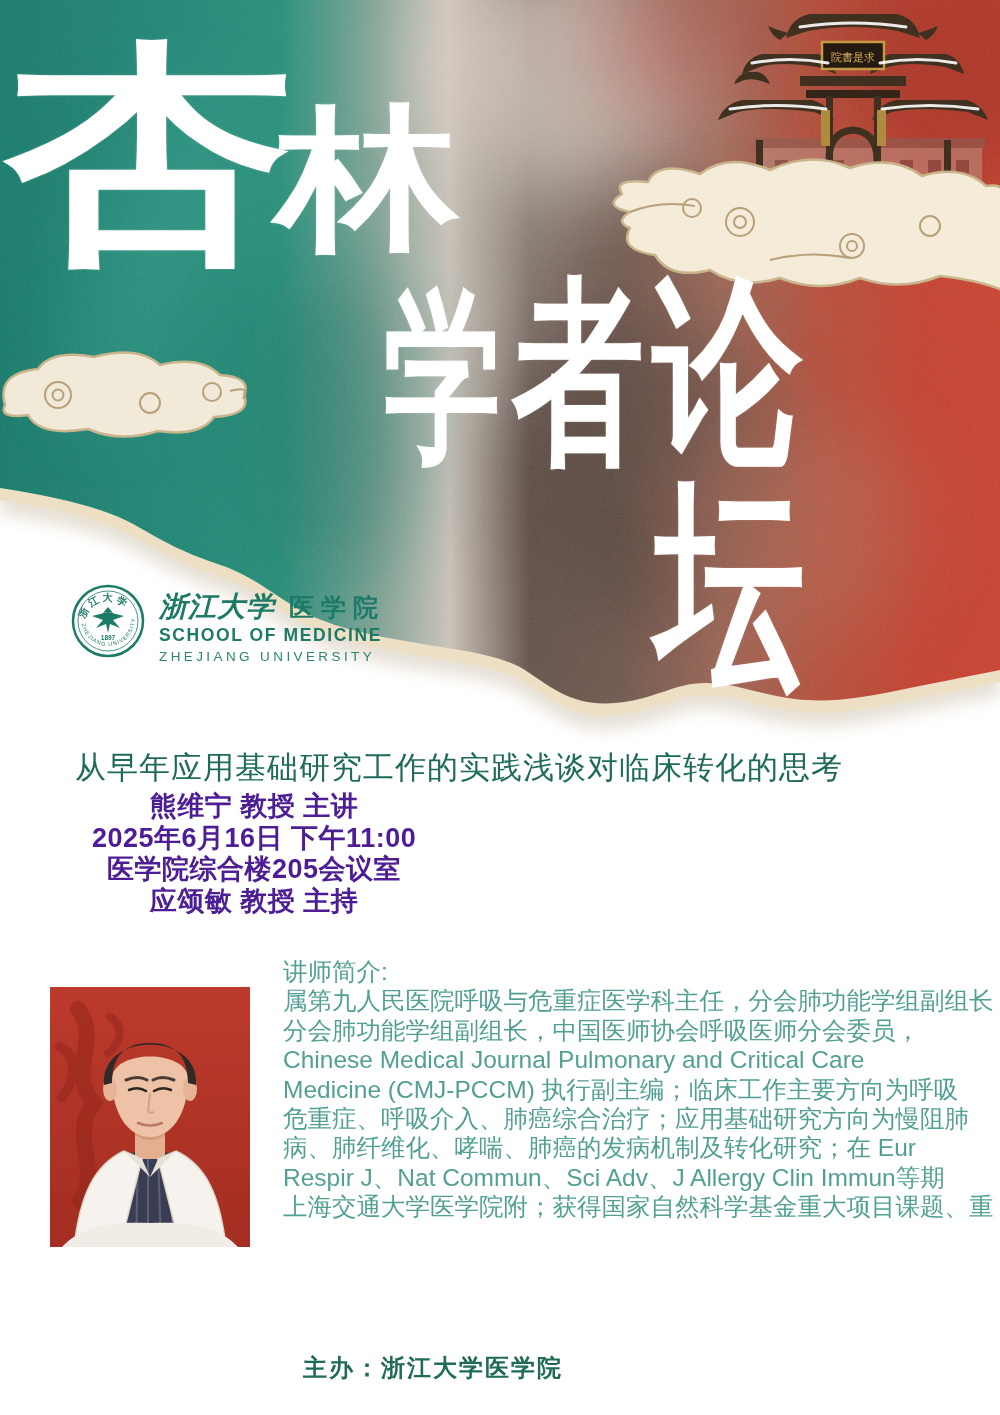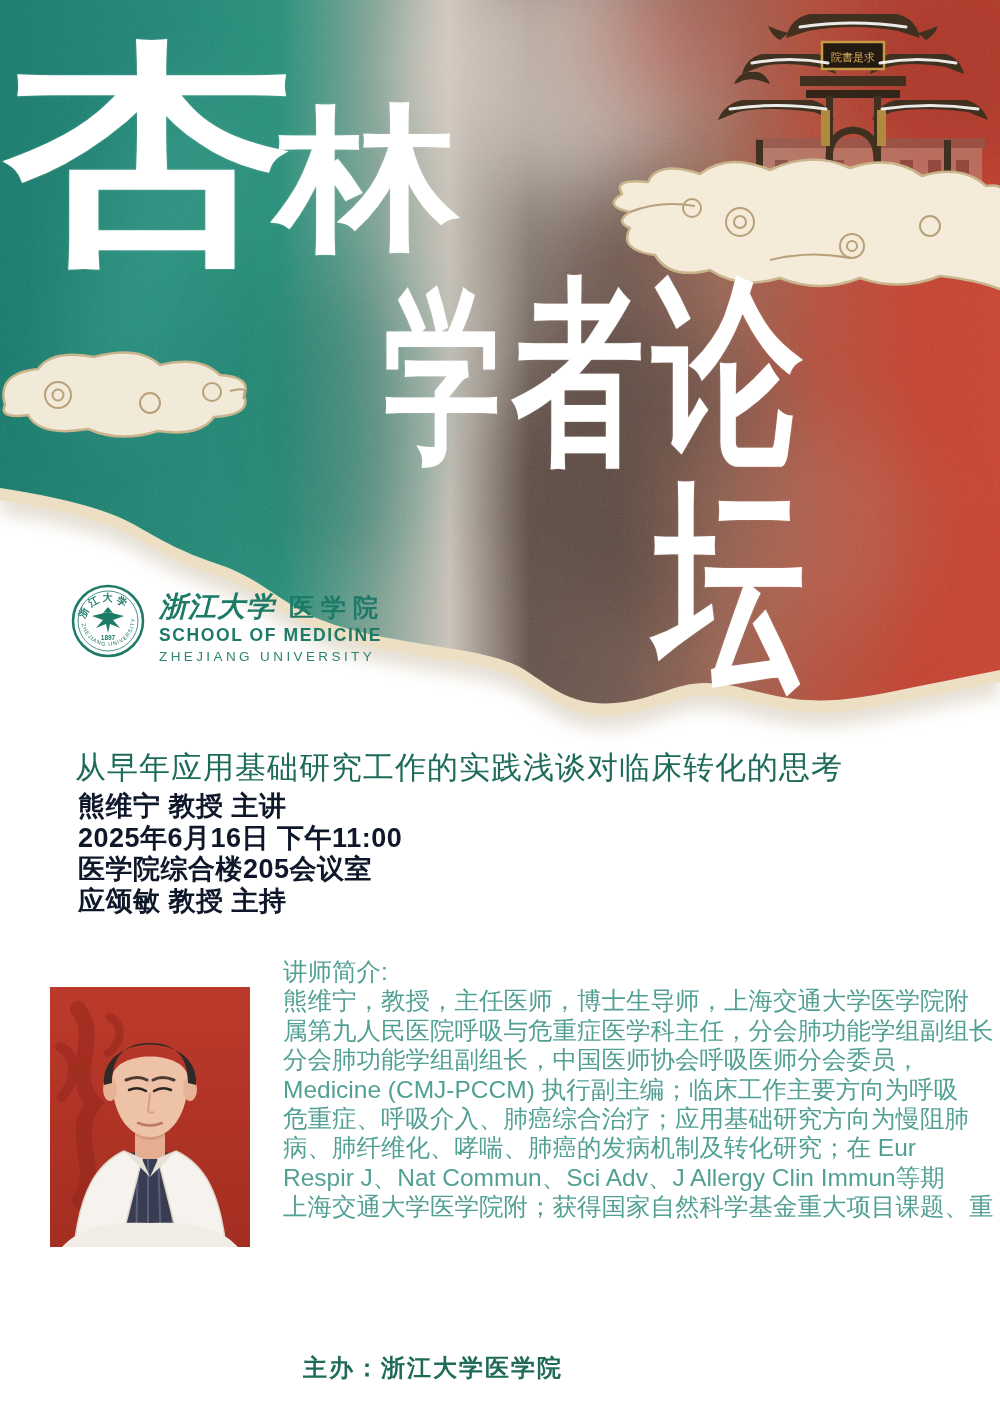--- a/index.html
+++ b/index.html
@@ -33,23 +33,23 @@
   .logo-en1{font-weight:700; font-size:17.5px; letter-spacing:1.6px; margin-top:3px;}
   .logo-en2{font-size:13.5px; letter-spacing:3.4px; margin-top:3px; color:#2c8472;}
 
   
   .lecture-title{
     position:absolute; left:75px; top:726px;
     font-family:"DejaVu Serif", serif; font-weight:400;
     font-size:31px; color:#1e6b5a; letter-spacing:1px; white-space:nowrap;
   }
   .details{
-    position:absolute; left:78px; top:791px;
-    font-weight:700; font-size:27px; color:#0f172a; line-height:31.5px;
-    letter-spacing:.5px; white-space:nowrap;
+    position:absolute; left:92px; top:791px;
+    font-weight:700; font-size:27px; color:#4c1d95; line-height:31.5px;
+    letter-spacing:.5px; white-space:nowrap;text-align:center;
   }
   .bio-text{
     position:absolute; left:264px; top:957px; width:700px;
     font-size:24.5px; color:#52a094; line-height:29.4px; white-space:nowrap;margin-left:19px;
   }
   .bio-line{display:block;}
   .speaker-photo{position:absolute; left:50px; top:987px; width:200px; height:260px;}
   .footer-line{
     position:absolute; left:0; top:1352px; width:828px; padding-left:38px; box-sizing:border-box;
     text-align:center; font-family:Liberation Sans, sans-serif; font-weight:700;
@@ -276,23 +276,23 @@
       <path d="M24,260 C30,208 44,178 74,164 L92,172 L70,260 Z" fill="#f6f3ee" stroke="#ddd6c9" stroke-width="1.5"></path>
       <path d="M176,260 C170,208 156,178 126,164 L108,172 L130,260 Z" fill="#f6f3ee" stroke="#ddd6c9" stroke-width="1.5"></path>
       <path d="M74,164 L100,190 L92,172 Z" fill="#e8e2d6"></path>
       <path d="M126,164 L100,190 L108,172 Z" fill="#e8e2d6"></path>
       <path d="M12,260 C30,240 60,234 100,236 C140,234 170,240 188,260 Z" fill="#f1ede6"></path>
     </g>
   </svg>
 
   <div class="bio-text">
     <span class="bio-line">讲师简介:</span>
-    <span class="bio-line">熊维宁，教授，主任医师，博士生导师，上海交通大学医学院附</span>
     <span class="bio-line">属第九人民医院呼吸与危重症医学科主任，分会肺功能学组副组长</span>
     <span class="bio-line">分会肺功能学组副组长，中国医师协会呼吸医师分会委员，</span>
+    <span class="bio-line">Chinese Medical Journal Pulmonary and Critical Care</span>
     <span class="bio-line">Medicine (CMJ-PCCM) 执行副主编；临床工作主要方向为呼吸</span>
     <span class="bio-line">危重症、呼吸介入、肺癌综合治疗；应用基础研究方向为慢阻肺</span>
     <span class="bio-line">病、肺纤维化、哮喘、肺癌的发病机制及转化研究；在 Eur</span>
     <span class="bio-line">Respir J、Nat Commun、Sci Adv、J Allergy Clin Immun等期</span>
     <span class="bio-line">上海交通大学医学院附；获得国家自然科学基金重大项目课题、重</span>
   </div>
 
   <div class="footer-line">主办：浙江大学医学院</div>
 
 </div>

